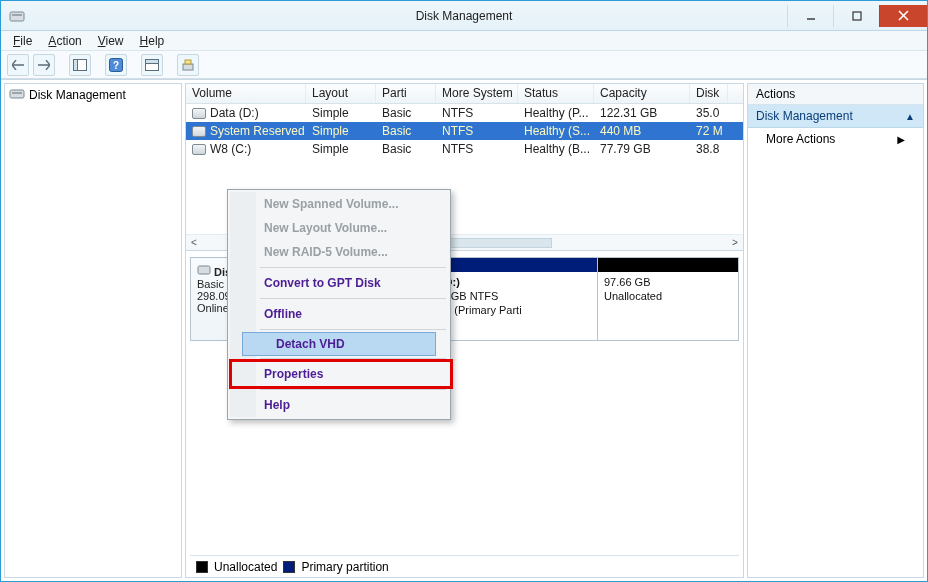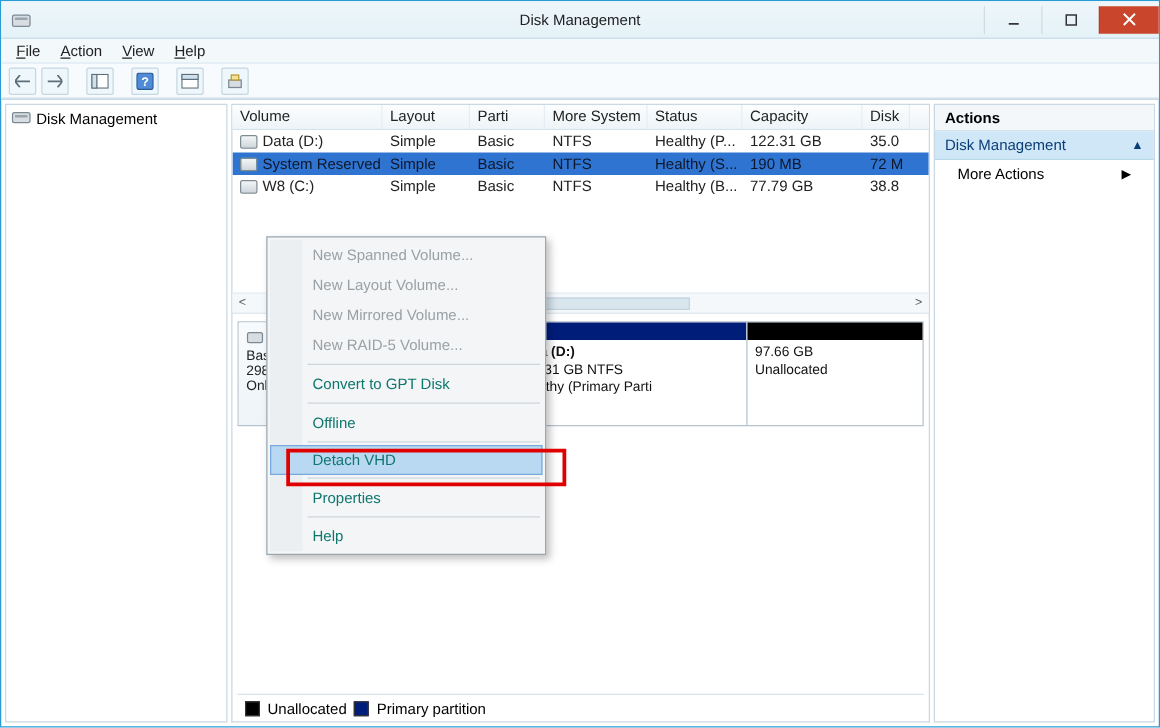--- a/index.html
+++ b/index.html
@@ -32,21 +32,21 @@
   .treepane { width:178px; border:1px solid #c9d8e3; margin:3px 0 3px 3px; background:#fff; }
   .treerow { display:flex; align-items:center; gap:4px; padding:2px 4px; font-size:12px; }
   .centerwrap { flex:1 1 auto; display:flex; flex-direction:column; margin:3px; min-width:0; }
 
   .volpane { border:1px solid #c9d8e3; background:#fff; height:168px; display:flex; flex-direction:column; }
   .volhdr { display:flex; height:20px; background:linear-gradient(#fcfdfe,#eef4f8); font-size:12px; color:#222; border-bottom:1px solid #d5e3ec; }
   .volhdr .col { padding:2px 6px; border-right:1px solid #e3edf3; overflow:hidden; white-space:nowrap; }
   .volrows { overflow:hidden; }
   .volrow { display:flex; height:18px; font-size:12px; align-items:center; color:#222; }
   .volrow.sel { background:#2e74d0; color:#fff; }
-  .volrow.sel .cell { color:#0f172a; }
+  .volrow.sel .cell { color:#fef9c3; }
   .volrow .cell { padding:1px 6px; overflow:hidden; white-space:nowrap; }
   .diskglyph { width:14px; height:11px; display:inline-block; border:1px solid #7e8b92; border-radius:2px; background:linear-gradient(#f3f6f8,#cfd6db); margin-right:4px; vertical-align:middle; }
   .scrollrow { height:16px; border-top:1px solid #e3edf3; background:#f5f8fb; display:flex; align-items:center; }
   .scrollrow .arrow { width:16px; text-align:center; font-size:10px; color:#555; }
   .scrollrow .rail { margin-left:30px; height:10px; width:320px; background:#d9e6ee; border:1px solid #c2d4df; }
 
   .diskpane { flex:1 1 auto; border:1px solid #c9d8e3; border-top:none; background:#fff; position:relative; overflow:hidden; }
   .diskentry { position:absolute; left:4px; right:4px; top:6px; height:84px; border:1px solid #b6c4cf; display:flex; background:#fff; }
   .diskinfo { width:78px; border-right:1px solid #b6c4cf; background:linear-gradient(#f8fbfd,#eef4f8); font-size:11px; padding:6px 6px; color:#222; }
   .diskinfo b { font-size:11px; }
@@ -59,33 +59,33 @@
   .part-data  { width:190px; }
   .part-unalloc { flex:1; }
 
   .legend { position:absolute; left:4px; right:4px; bottom:0; height:22px; border-top:1px solid #d5e3ec; display:flex; align-items:center; gap:6px; padding:0 6px; font-size:12px; background:#fff; }
   .swatch { width:12px; height:12px; display:inline-block; border:1px solid #333; }
   .swatch.black { background:#000; }
   .swatch.navy { background:#001d7a; }
 
   
   .actions { width:177px; border:1px solid #c9d8e3; margin:3px 3px 3px 0; background:#fff; display:flex; flex-direction:column; }
-  .actions .hdr { font-weight:bold; font-size:12px; padding:3px 8px; background:#f3f7fa; border-bottom:1px solid #d5e3ec; }
+  .actions .hdr { font-weight:normal; font-size:12px; padding:3px 8px; background:#f3f7fa; border-bottom:1px solid #d5e3ec; }
   .actions .section { background:#cfe7f6; color:#0b3e78; font-size:12px; padding:4px 8px; display:flex; align-items:center; border-bottom:1px solid #b9d9ea; }
   .actions .section .collapse { margin-left:auto; font-size:10px; color:#0b3e78; }
   .actions .item { font-size:12px; padding:4px 18px; display:flex; align-items:center;gap:27px; }
   .actions .item .expand { margin-left:auto; font-size:10px; }
 
   
-  .ctxmenu { position:absolute; left:212px; top:188px; width:224px; background:#f3f5f6; border:1px solid #9aa7af; box-shadow:3px 3px 6px rgba(0,0,0,0.25); z-index:10; font-size:12px; padding:2px; }
+  .ctxmenu { position:absolute; left:226px; top:188px; width:224px; background:#f3f5f6; border:1px solid #9aa7af; box-shadow:3px 3px 6px rgba(0,0,0,0.25); z-index:10; font-size:12px; padding:2px;font-weight:bold; }
   .ctxstrip { position:absolute; left:2px; top:2px; bottom:2px; width:26px; background:#eceff1; }
-  .ctxitem { position:relative; height:24px; display:flex; align-items:center; padding-left:34px; color:#0f766e; }
+  .ctxitem { position:relative; height:24px; display:flex; align-items:center; padding-left:34px; color:#4c1d95; }
   .ctxitem.disabled { color:#9aa1a6; }
   .ctxsep { height:1px; margin:3px 2px 3px 30px; background:#cfd6db; position:relative; }
-  .ctxitem.hl { background:#b9d9f2; border:1px solid #77aadb; margin:-1px 0; padding-left:33px; }
+  .ctxitem.hl { background:#b9d9f2; border:1px solid #77aadb; margin:-1px 12px; padding-left:33px; }
   .redbox { position:absolute; left:228px; top:358px; width:224px; height:30px; border:3px solid #e00000; z-index:11; pointer-events:none; }
 
   
   .cw-vol{width:120px}.cw-lay{width:70px}.cw-type{width:60px}.cw-fs{width:82px}.cw-stat{width:76px}.cw-cap{width:96px}.cw-free{width:38px}
 </style>
 </head>
 <body>
 <div class="window">
 
   <div class="titlebar">
@@ -197,21 +197,21 @@
             <div class="cell cw-stat">Healthy (P...</div>
             <div class="cell cw-cap">122.31 GB</div>
             <div class="cell cw-free">35.0</div>
           </div>
           <div class="volrow sel">
             <div class="cell cw-vol"><span class="diskglyph"></span><span>System Reserved</span></div>
             <div class="cell cw-lay">Simple</div>
             <div class="cell cw-type">Basic</div>
             <div class="cell cw-fs">NTFS</div>
             <div class="cell cw-stat">Healthy (S...</div>
-            <div class="cell cw-cap">190 MB</div>
+            <div class="cell cw-cap">440 MB</div>
             <div class="cell cw-free">72 M</div>
           </div>
           <div class="volrow">
             <div class="cell cw-vol"><span class="diskglyph"></span><span>W8 (C:)</span></div>
             <div class="cell cw-lay">Simple</div>
             <div class="cell cw-type">Basic</div>
             <div class="cell cw-fs">NTFS</div>
             <div class="cell cw-stat">Healthy (B...</div>
             <div class="cell cw-cap">77.79 GB</div>
             <div class="cell cw-free">38.8</div>
@@ -277,21 +277,20 @@
         <span>More Actions</span>
         <span class="expand">▶</span>
       </div>
     </div>
   </div>
 
   <div class="ctxmenu">
     <div class="ctxstrip"></div>
     <div class="ctxitem disabled">New Spanned Volume...</div>
     <div class="ctxitem disabled">New Layout Volume...</div>
-    <div class="ctxitem disabled">New Mirrored Volume...</div>
     <div class="ctxitem disabled">New RAID-5 Volume...</div>
     <div class="ctxsep"></div>
     <div class="ctxitem">Convert to GPT Disk</div>
     <div class="ctxsep"></div>
     <div class="ctxitem">Offline</div>
     <div class="ctxsep"></div>
     <div class="ctxitem hl">Detach VHD</div>
     <div class="ctxsep"></div>
     <div class="ctxitem">Properties</div>
     <div class="ctxsep"></div>

